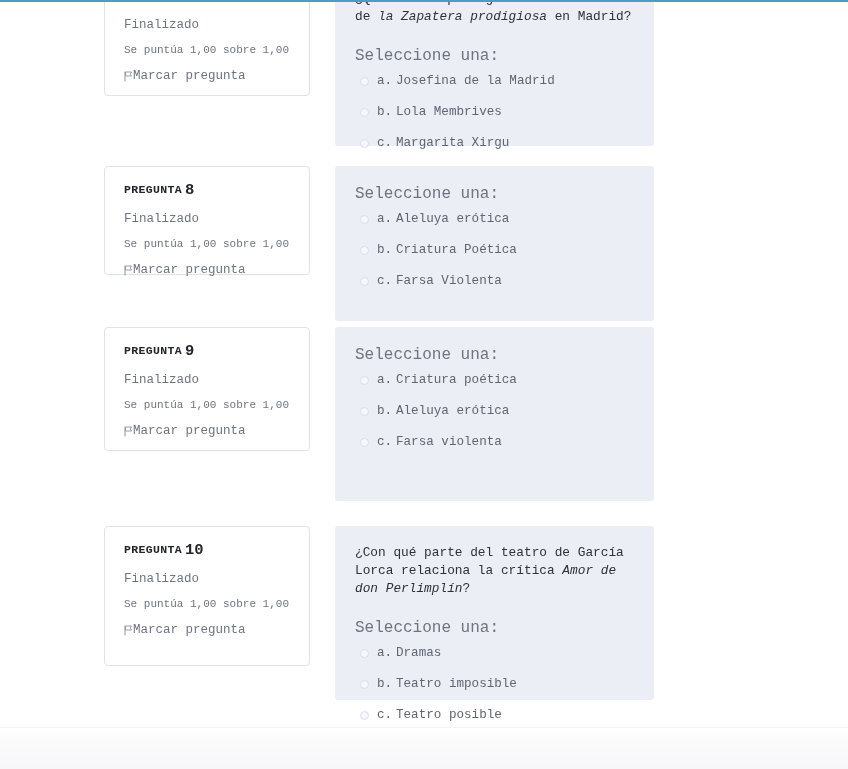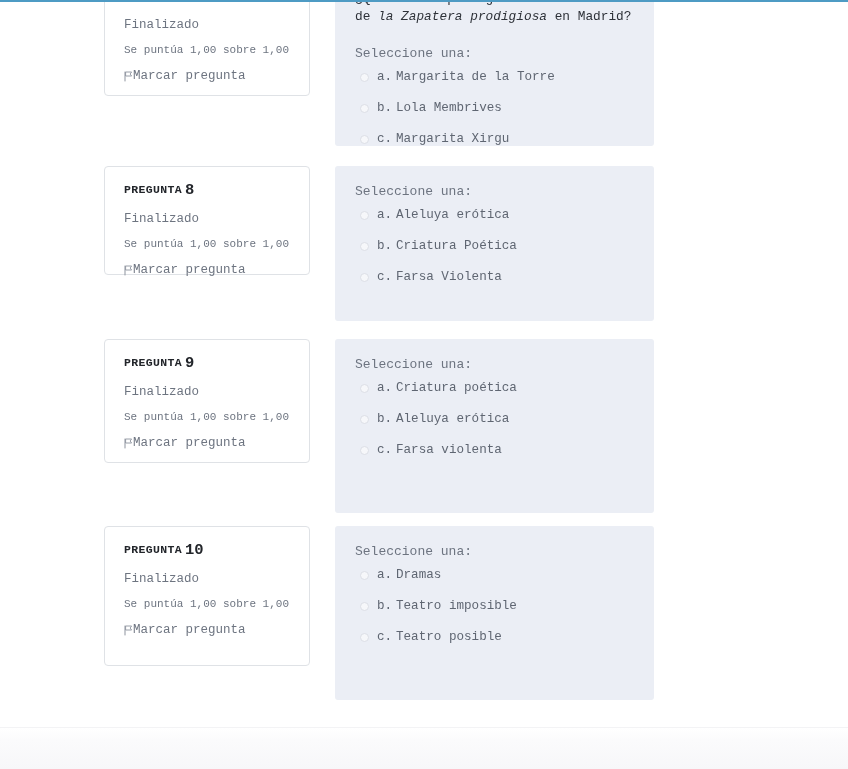--- a/index.html
+++ b/index.html
@@ -121,21 +121,21 @@
     padding: 18px 22px 22px 20px;
   }
   .qtext {
     font-size: 12.8px;
     line-height: 1.42;
     color: #2d3138;
     margin: 0 0 20px 0;
   }
   .qtext em { font-style: italic; }
   .qprompt {
-    font-size: 13px;
+    font-size: 16px;
     color: #6d7480;
     margin: 0 0 7px 0;
     line-height: 1.3;
   }
   .answers {
     list-style: none;
     margin: 0;
     padding: 0 0 0 5px;
   }
   .answer {
@@ -187,21 +187,21 @@
             <span>Marcar pregunta</span>
           </div>
         </div>
         <div class="qpanel" style="height: 174px;">
           <p class="qtext"><span>¿Qué actriz protagonizó el estreno de </span><em>la Zapatera prodigiosa</em><span> en Madrid?</span></p>
           <p class="qprompt">Seleccione una:</p>
           <ul class="answers">
             <li class="answer">
               <span class="radio"></span>
               <span class="alabel">a.</span>
-              <span class="atext">Margarita de la Torre</span>
+              <span class="atext">Josefina de la Madrid</span>
             </li>
             <li class="answer">
               <span class="radio"></span>
               <span class="alabel">b.</span>
               <span class="atext">Lola Membrives</span>
             </li>
             <li class="answer">
               <span class="radio"></span>
               <span class="alabel">c.</span>
               <span class="atext">Margarita Xirgu</span>
@@ -238,21 +238,21 @@
               <span class="atext">Criatura Poética</span>
             </li>
             <li class="answer">
               <span class="radio"></span>
               <span class="alabel">c.</span>
               <span class="atext">Farsa Violenta</span>
             </li>
           </ul>
         </div>
       </div>
-      <div class="qrow" style="top: 339px; height: 174px;">
+      <div class="qrow" style="top: 327px; height: 174px;">
         <div class="qinfo" style="height: 124px;">
           <div class="qinfo-head"><span>PREGUNTA</span><span class="qnum">9</span></div>
           <div class="qinfo-state">Finalizado</div>
           <div class="qinfo-grade">Se puntúa 1,00 sobre 1,00</div>
           <div class="qinfo-flag">
             <span class="flag-icon">
               <svg width="9" height="11" viewBox="0 0 9 11" aria-hidden="true">
                 <path d="M1 0.6 L1 10.4" stroke="#8d939e" stroke-width="1" fill="none"></path>
                 <path d="M1.6 1 L7.6 1 L6.1 3 L7.6 5 L1.6 5 Z" fill="none" stroke="#8d939e" stroke-width="0.9"></path>
               </svg>
@@ -290,20 +290,21 @@
             <span class="flag-icon">
               <svg width="9" height="11" viewBox="0 0 9 11" aria-hidden="true">
                 <path d="M1 0.6 L1 10.4" stroke="#8d939e" stroke-width="1" fill="none"></path>
                 <path d="M1.6 1 L7.6 1 L6.1 3 L7.6 5 L1.6 5 Z" fill="none" stroke="#8d939e" stroke-width="0.9"></path>
               </svg>
             </span>
             <span>Marcar pregunta</span>
           </div>
         </div>
         <div class="qpanel" style="height: 174px;">
+          <p class="qtext"><span>¿Con qué parte del teatro de García Lorca relaciona la crítica </span><em>Amor de don Perlimplín</em><span>?</span></p>
           <p class="qprompt">Seleccione una:</p>
           <ul class="answers">
             <li class="answer">
               <span class="radio"></span>
               <span class="alabel">a.</span>
               <span class="atext">Dramas</span>
             </li>
             <li class="answer">
               <span class="radio"></span>
               <span class="alabel">b.</span>

